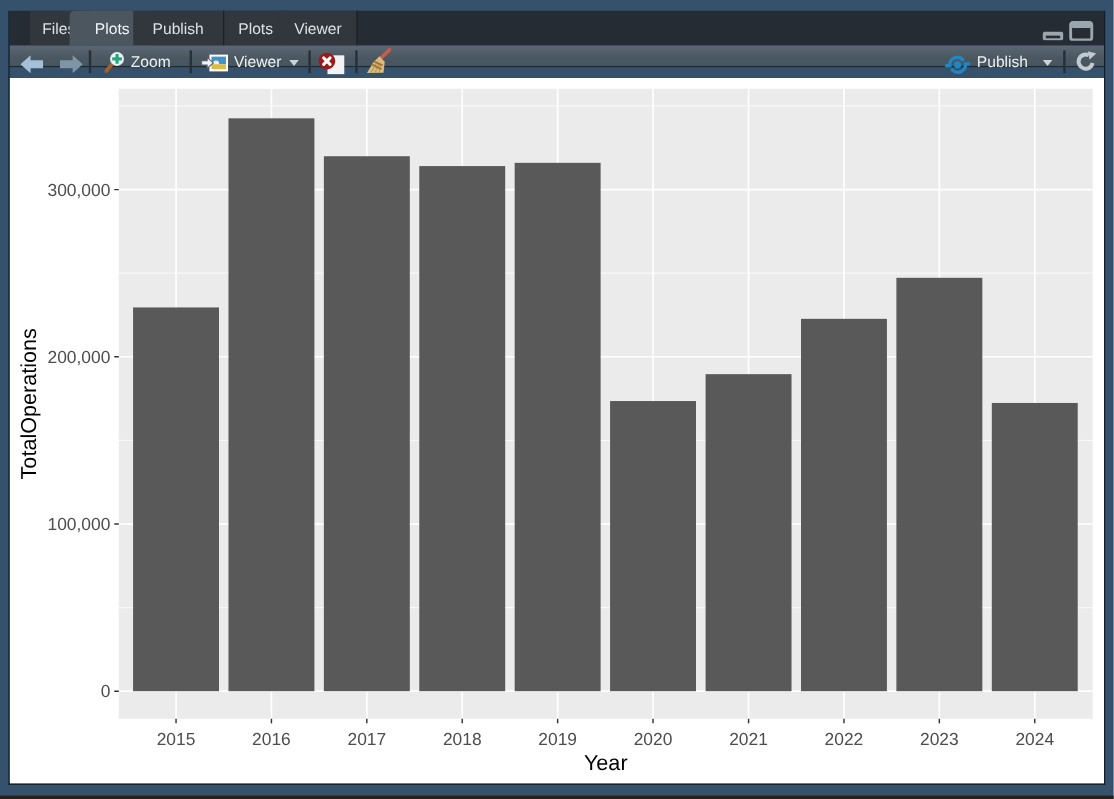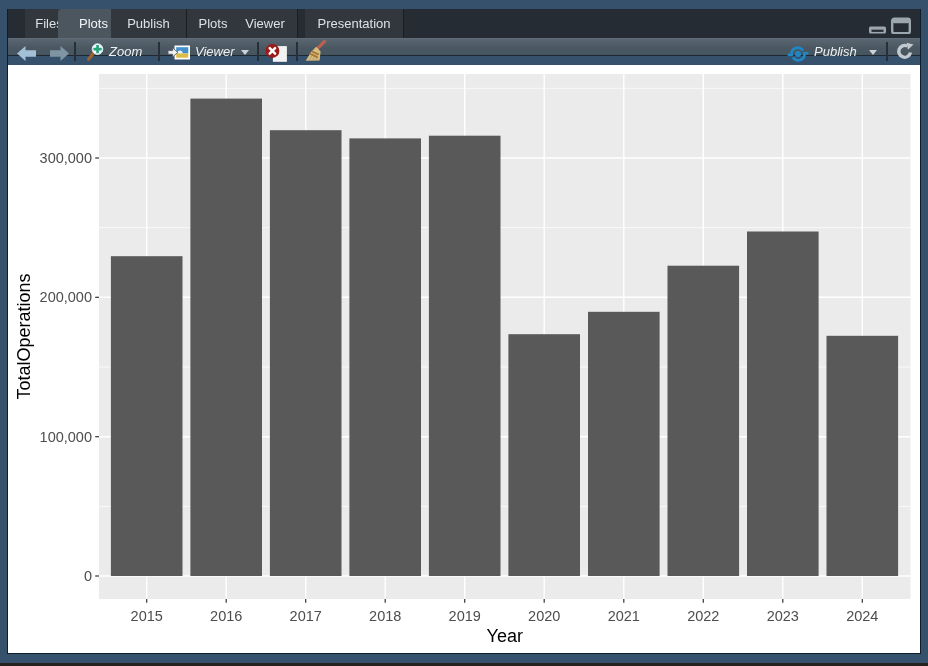--- a/index.html
+++ b/index.html
@@ -8,40 +8,39 @@
   .abs{position:absolute;}
   
   #tabbar{left:8px;top:9px;width:912px;height:29px;background:#262c33;}
   .tab{position:absolute;top:0;height:29px;line-height:29px;text-align:center;
        background:#31373d;color:#dce1e5;font-size:13px;border-right:1px solid #191e23;
        box-sizing:border-box;}
   .tab.active{background:#4b565f;color:#f3f6f8;border-radius:4px 4px 0 0;border-right:1px solid #3a444d;}
   
   #toolbar{left:8px;top:38px;width:912px;height:18px;
      background:linear-gradient(#5a6772,#4b5862 55%,#455560);
-     border-top:1px solid #5f6c77;border-bottom:1px solid #1f2831;box-sizing:border-box;font-style:italic;}
+     border-top:1px solid #5f6c77;border-bottom:1px solid #1f2831;box-sizing:border-box;}
   #toolbar .txt{position:absolute;color:#eef1f3;font-size:13px;top:5px;}
   .sep{position:absolute;top:3px;width:2px;height:19px;background:#272f38;}
   
   #plotwhite{left:8px;top:65px;width:912px;height:588px;background:#ffffff;}
   
   #bl{left:7px;top:9px;width:1px;height:645px;background:#101c28;}
   #br{left:920px;top:9px;width:1px;height:645px;background:#101c28;}
   #bb{left:7px;top:653px;width:914px;height:1px;background:#101c28;}
   #bt-strip{left:0;top:663px;width:928px;height:3px;background:#26211c;}
 </style>
 </head>
 <body>
   <div class="abs" id="tabbar">
     <div class="tab" style="left:17px;width:49px;">Files</div>
     <div class="tab active" style="left:50px;width:72px;">Plots</div>
     <div class="tab" style="left:103px;width:76px;">Publish</div>
     <div class="tab" style="left:179px;width:53px;">Plots</div>
     <div class="tab" style="left:225px;width:65px;">Viewer</div>
-    <div class="tab" style="left:297px;width:99px;">Presentation</div>
 
     <svg class="abs" style="left:858px;top:7px;" width="54" height="18" viewBox="0 0 54 18">
       <rect x="3" y="10.5" width="17" height="7" rx="1.5" fill="#9ca6ae"></rect>
       <rect x="5.5" y="13.7" width="12" height="2.2" fill="#262d33"></rect>
       <rect x="26.2" y="2.7" width="17.6" height="14.6" rx="2" fill="none" stroke="#9ca6ae" stroke-width="2.4"></rect>
       <rect x="26.2" y="2.7" width="17.6" height="4.6" rx="2" fill="#9ca6ae"></rect>
     </svg>
   </div>
 
   <div class="abs" id="toolbar">

